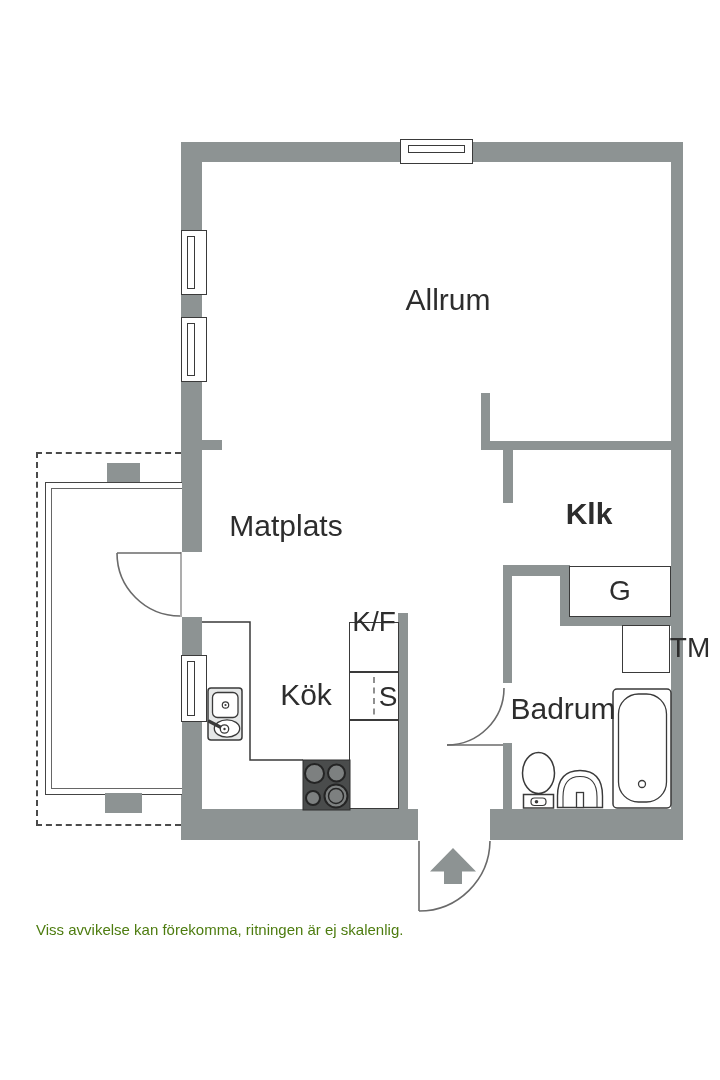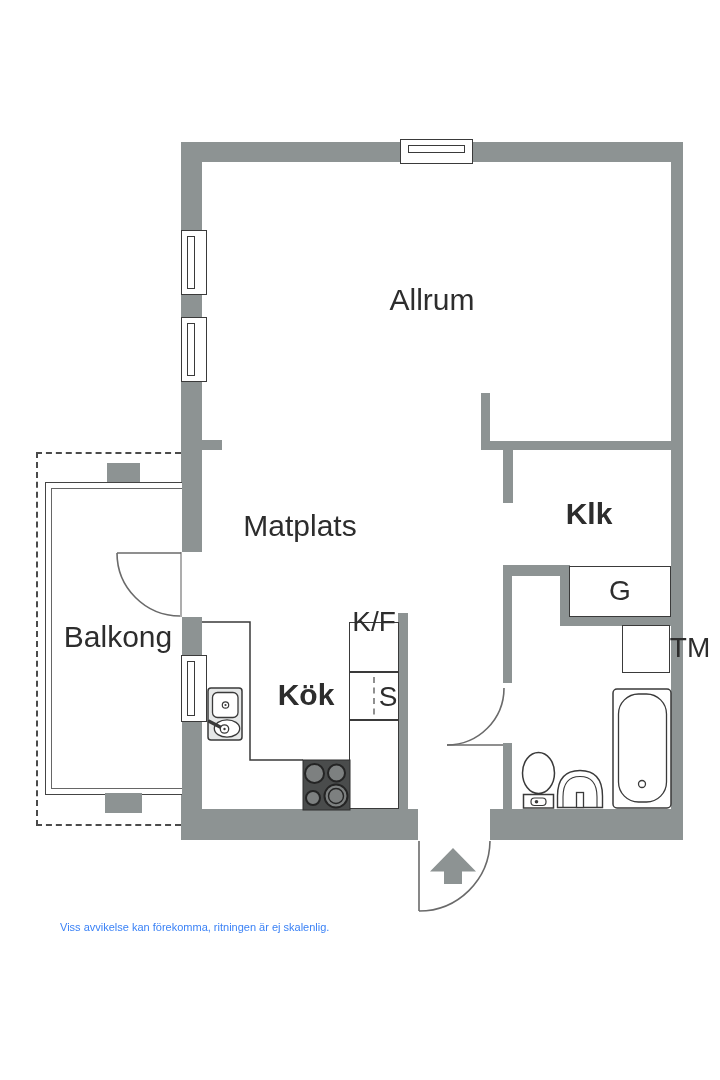--- a/index.html
+++ b/index.html
@@ -11,21 +11,21 @@
         font-family:"Liberation Sans",sans-serif;}
   .abs{position:absolute;box-sizing:border-box;}
   .wall{position:absolute;background:var(--wall);}
   .win{position:absolute;background:#fff;border:1.5px solid var(--line);box-sizing:border-box;}
   .winpane{position:absolute;background:#fff;border:1.2px solid var(--line);box-sizing:border-box;}
   .box{position:absolute;background:#fff;border:1.5px solid var(--line);box-sizing:border-box;}
   .lbl{position:absolute;transform:translateX(-50%);font-size:30px;color:var(--text);
        white-space:nowrap;line-height:1;}
   .lbl-sm{position:absolute;transform:translateX(-50%);font-size:28px;color:var(--text);
        white-space:nowrap;line-height:1;}
-  .disclaimer{position:absolute;font-size:11px;color:#3b82f6;white-space:nowrap;line-height:1.2;margin-left:24px;}
+  .disclaimer{position:absolute;font-size:15px;color:#4d7c0f;white-space:nowrap;line-height:1.2;}
   svg{position:absolute;left:0;top:0;}
 </style>
 </head>
 <body>
 
 <div class="plan">
 
   <div class="wall" style="left:181px;top:142px;width:502px;height:20px;"></div>
   <div class="wall" style="left:671px;top:142px;width:12px;height:698px;"></div>
   <div class="wall" style="left:181px;top:809px;width:237px;height:31px;"></div>
@@ -125,25 +125,25 @@
     </g>
 
     <g fill="none" stroke="var(--door)" stroke-width="1.6">
       <line x1="419" y1="841" x2="419" y2="911"></line>
       <path d="M419,911 A71,71 0 0 0 490,841"></path>
     </g>
 
     <path d="M453,848 L476,871.5 L462,871.5 L462,884 L444,884 L444,871.5 L430,871.5 Z" fill="var(--wall)"></path>
   </svg>
 
-  <div class="lbl" style="left:432px;top:285px;">Allrum</div>
-  <div class="lbl" style="left:300px;top:511px;">Matplats</div>
+  <div class="lbl" style="left:448px;top:285px;">Allrum</div>
+  <div class="lbl" style="left:286px;top:511px;">Matplats</div>
   <div class="lbl" style="left:589px;top:499px;font-weight:bold;">Klk</div>
-  <div class="lbl" style="left:118px;top:622px;">Balkong</div>
-  <div class="lbl" style="left:306px;top:680px;font-weight:bold;">Kök</div>
+  <div class="lbl" style="left:306px;top:680px;">Kök</div>
+  <div class="lbl" style="left:563px;top:694px;">Badrum</div>
   <div class="lbl-sm" style="left:374px;top:608px;">K/F</div>
   <div class="lbl-sm" style="left:388px;top:683px;">S</div>
   <div class="lbl-sm" style="left:620px;top:577px;">G</div>
   <div class="lbl-sm" style="left:646px;top:634px;margin-left:44px;">TM</div>
 
   <div class="disclaimer" style="left:36px;top:921px;">Viss avvikelse kan förekomma, ritningen är ej skalenlig.</div>
 
 </div>
 
 </body></html>

